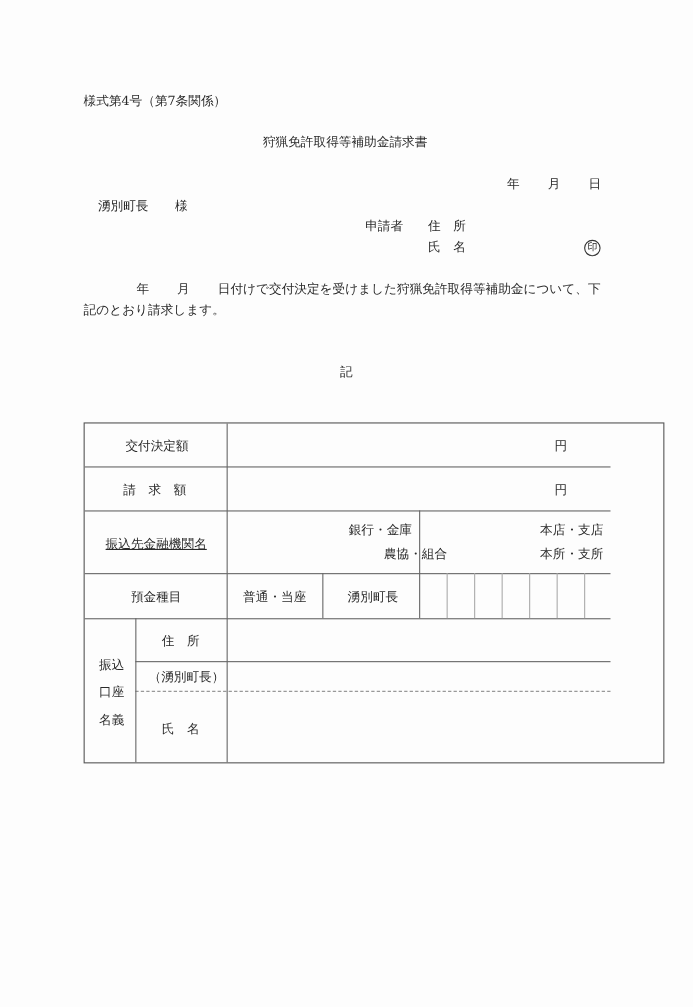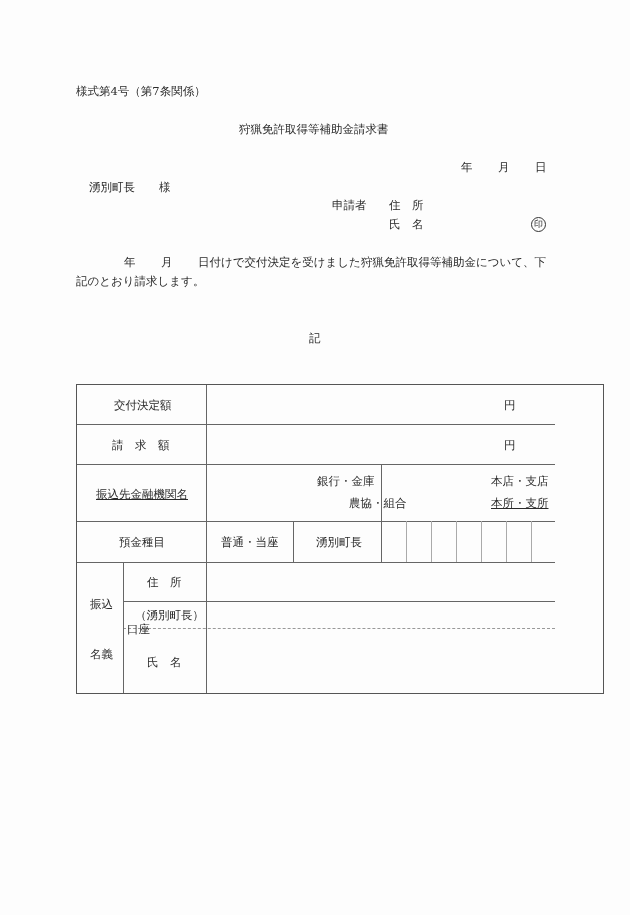--- a/index.html
+++ b/index.html
@@ -68,29 +68,29 @@
   <div class="cell-text" style="left:35px;top:53px;">請　求　額</div>
   <div class="cell-text" style="left:130px;top:40px;width:348px;height:39px;"></div>
   <div class="cell-text" style="left:427px;top:53px;">円</div>
 
   <div class="cell-text" style="left:19px;top:102px;text-decoration:underline;">振込先金融機関名</div>
   <div class="cell-text" style="left:130px;top:80px;width:174px;height:56px;"></div>
   <div class="cell-text" style="left:240px;top:89px;text-align:right;">銀行・金庫</div>
   <div class="cell-text" style="left:240px;top:111px;margin-left:32px;">農協・組合</div>
   <div class="cell-text" style="left:305px;top:80px;width:173px;height:56px;"></div>
   <div class="cell-text" style="left:414px;top:89px;">本店・支店</div>
-  <div class="cell-text" style="left:414px;top:111px;text-decoration:underline;">本所・支所</div>
+  <div class="cell-text" style="left:414px;top:111px;">本所・支所</div>
 
   <div class="cell-text" style="left:42px;top:150px;">預金種目</div>
   <div class="cell-text" style="left:144px;top:150px;">普通・当座</div>
   <div class="cell-text" style="left:239px;top:150px;">湧別町長</div>
   <div class="cell-text" style="left:305px;top:137px;width:173px;height:40px;"></div>
 
   <div class="cell-text" style="left:13px;top:212px;">振込</div>
-  <div class="cell-text" style="left:13px;top:237px;margin-left:37px;">口座</div>
+  <div class="cell-text" style="left:13px;top:237px;">口座</div>
   <div class="cell-text" style="left:13px;top:262px;">名義</div>
 
   <div class="cell-text" style="left:70px;top:190px;">住　所</div>
   <div class="cell-text" style="left:130px;top:178px;width:348px;height:38px;"></div>
 
   <div class="cell-text" style="left:58px;top:223px;">（湧別町長）</div>
   <div class="cell-text" style="left:130px;top:217px;width:348px;height:26px;"></div>
 
   <div class="cell-text" style="left:70px;top:270px;">氏　名</div>
   <div class="cell-text" style="left:130px;top:244px;width:348px;height:64px;"></div>

